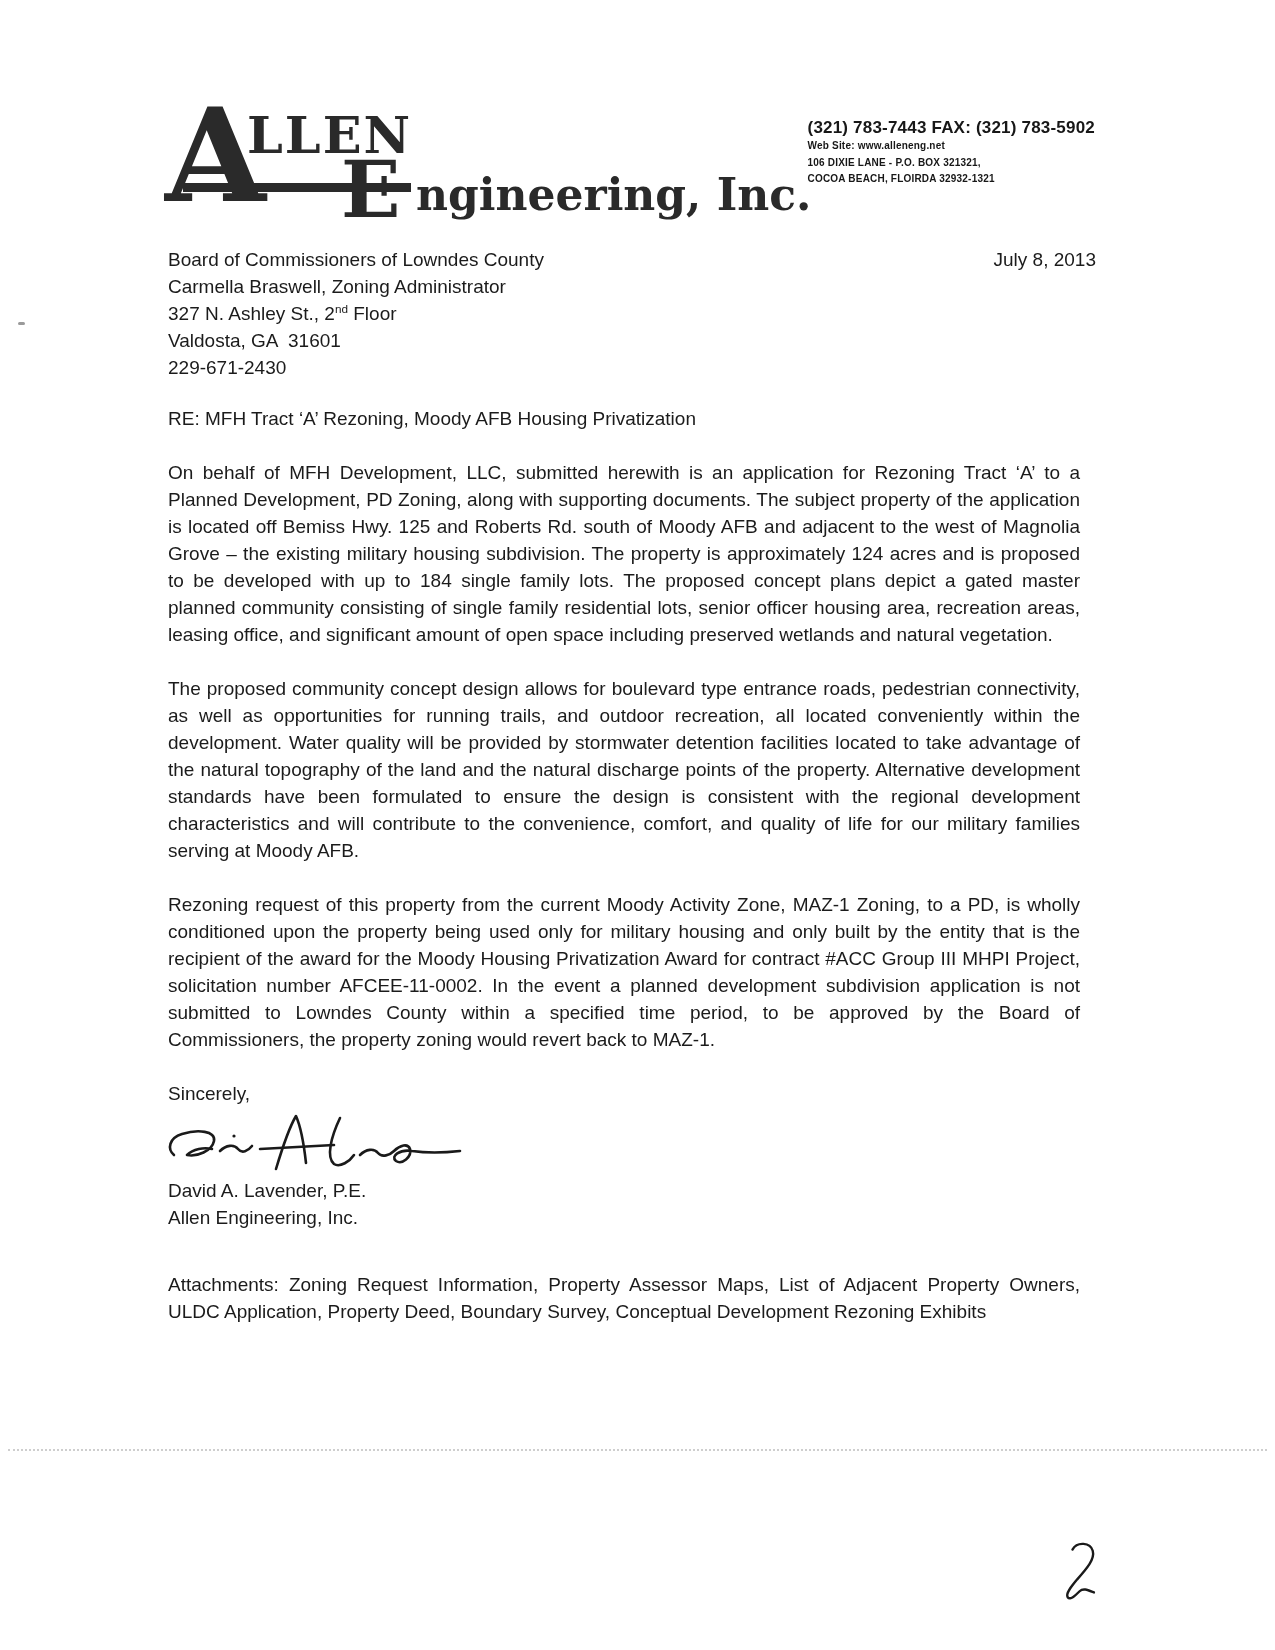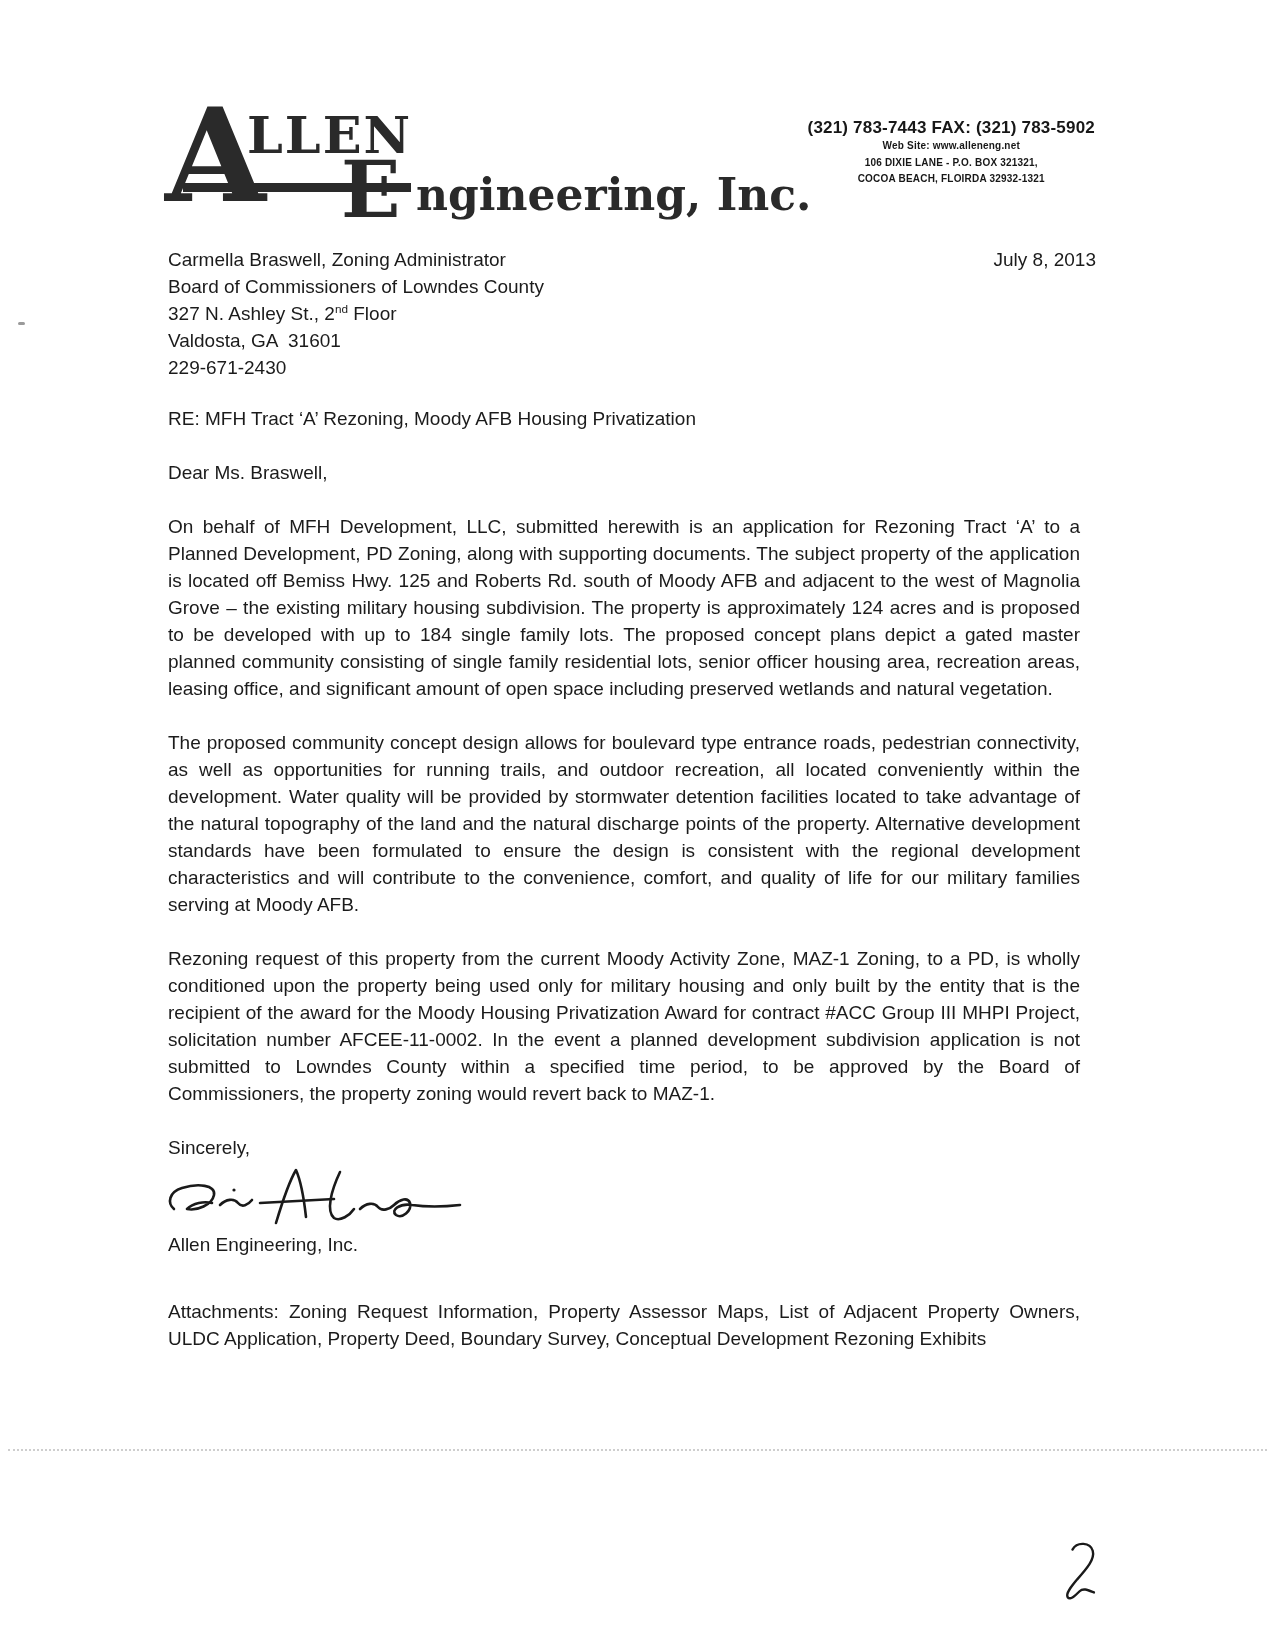--- a/index.html
+++ b/index.html
@@ -20,21 +20,21 @@
   }
   .logo span{position:absolute;line-height:1;white-space:nowrap;}
   .logo-a{left:0;top:-14px;font-size:130px;}
   .logo-llen{left:82px;top:5px;font-size:51px;letter-spacing:2px;}
   .logo-e{left:176px;top:46px;font-size:78px;}
   .logo-eng{left:251px;top:68px;font-size:44px;letter-spacing:0px;}
   .logo-bar{position:absolute;left:18px;top:78px;width:228px;height:9px;background:#2a2a2a;}
 
   .contact{
     position:absolute;top:117px;right:180px;
-    text-align:center;font-weight:bold;color:#171717;
+    text-align:left;font-weight:bold;color:#171717;
   }
   .contact .c1{font-size:17px;line-height:21px;letter-spacing:0.2px;}
   .contact .c2,.contact .c3,.contact .c4{font-size:10px;line-height:16.5px;letter-spacing:0.2px;}
 
   
   .letter-content{
     position:absolute;left:168px;top:246px;width:928px;
     font-size:19px;line-height:27px;
   }
   .date{position:absolute;top:0;right:0;}
@@ -74,49 +74,49 @@
     <div class="c2">Web Site: www.alleneng.net</div>
     <div class="c3">106 DIXIE LANE - P.O. BOX 321321,</div>
     <div class="c4">COCOA BEACH, FLOIRDA 32932-1321</div>
   </div>
 
   <div class="letter-content">
 
     <div class="date">July 8, 2013</div>
 
     <div class="recipient">
+      <div>Board of Commissioners of Lowndes County</div>
       <div>Carmella Braswell, Zoning Administrator</div>
-      <div>Board of Commissioners of Lowndes County</div>
       <div><span>327 N. Ashley St., 2</span><sup>nd</sup><span> Floor</span></div>
       <div>Valdosta, GA  31601</div>
       <div>229-671-2430</div>
     </div>
 
     <div class="re-line">RE: MFH Tract ‘A’ Rezoning, Moody AFB Housing Privatization</div>
 
-    <div class="salutation">Dear Ms. Braswell,</div>
 
     <p>On behalf of MFH Development, LLC, submitted herewith is an application for Rezoning Tract ‘A’ to a Planned Development, PD Zoning, along with supporting documents. The subject property of the application is located off Bemiss Hwy. 125 and Roberts Rd. south of Moody AFB and adjacent to the west of Magnolia Grove – the existing military housing subdivision. The property is approximately 124 acres and is proposed to be developed with up to 184 single family lots. The proposed concept plans depict a gated master planned community consisting of single family residential lots, senior officer housing area, recreation areas, leasing office, and significant amount of open space including preserved wetlands and natural vegetation.</p>
     <p>The proposed community concept design allows for boulevard type entrance roads, pedestrian connectivity, as well as opportunities for running trails, and outdoor recreation, all located conveniently within the development. Water quality will be provided by stormwater detention facilities located to take advantage of the natural topography of the land and the natural discharge points of the property. Alternative development standards have been formulated to ensure the design is consistent with the regional development characteristics and will contribute to the convenience, comfort, and quality of life for our military families serving at Moody AFB.</p>
     <p>Rezoning request of this property from the current Moody Activity Zone, MAZ-1 Zoning, to a PD, is wholly conditioned upon the property being used only for military housing and only built by the entity that is the recipient of the award for the Moody Housing Privatization Award for contract #ACC Group III MHPI Project, solicitation number AFCEE-11-0002. In the event a planned development subdivision application is not submitted to Lowndes County within a specified time period, to be approved by the Board of Commissioners, the property zoning would revert back to MAZ-1.</p>
 
     <div class="sincerely">Sincerely,</div>
 
     <svg class="signature" width="300" height="66" viewBox="0 0 300 66">
       <g fill="none" stroke="#1a1a1a" stroke-width="2.6" stroke-linecap="round" stroke-linejoin="round">
         <path d="M10,44 C3,38 5,27 18,23 C34,18 52,20 50,30 C48,40 33,46 23,44 C29,38 40,36 48,38"></path>
         <path d="M56,40 C62,34 70,33 74,38 C78,43 84,40 88,35"></path>
         <circle cx="70" cy="25" r="1.6" fill="#1a1a1a" stroke="none"></circle>
         <path d="M112,58 C118,38 126,15 132,5 C136,14 140,34 142,52"></path>
         <path d="M96,38 L170,34"></path>
         <path d="M176,7 C167,26 162,46 170,53 C176,57 186,50 190,44"></path>
         <path d="M196,44 C202,38 210,37 214,42 C218,47 226,44 230,40 C236,34 244,32 246,38 C248,46 238,54 232,50 C226,45 236,38 248,40 C262,42 278,42 296,40"></path>
       </g>
     </svg>
 
+    <div class="sig-name">David A. Lavender, P.E.</div>
     <div class="sig-company">Allen Engineering, Inc.</div>
 
     <p class="attachments">Attachments: Zoning Request Information, Property Assessor Maps, List of Adjacent Property Owners, ULDC Application, Property Deed, Boundary Survey, Conceptual Development Rezoning Exhibits</p>
 
   </div>
 
   <div class="speck"></div>
   <div class="scan-rule"></div>
 
   <svg class="page-number" width="48" height="62" viewBox="0 0 40 52">

